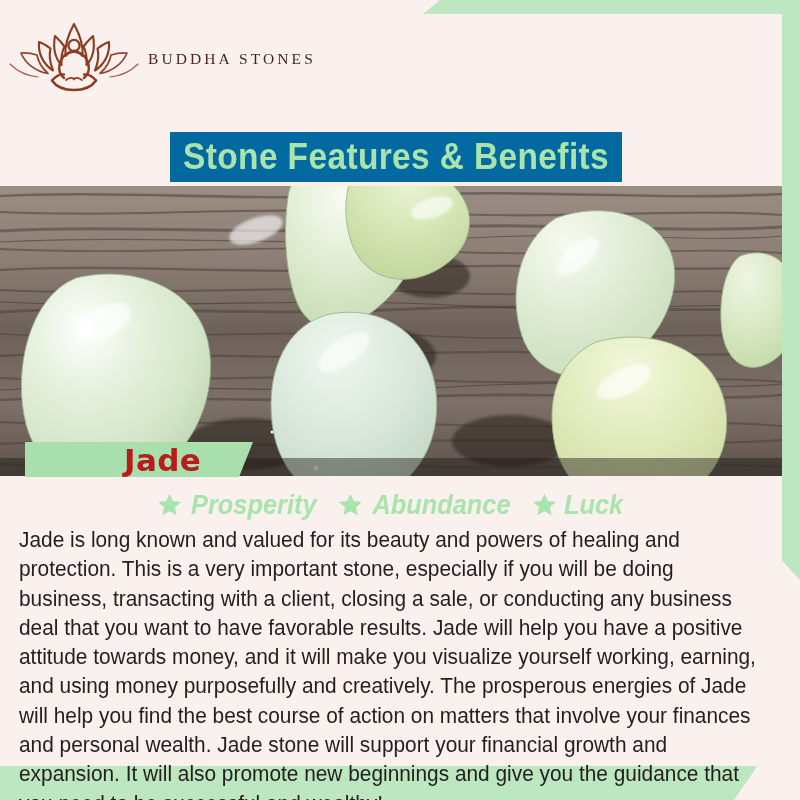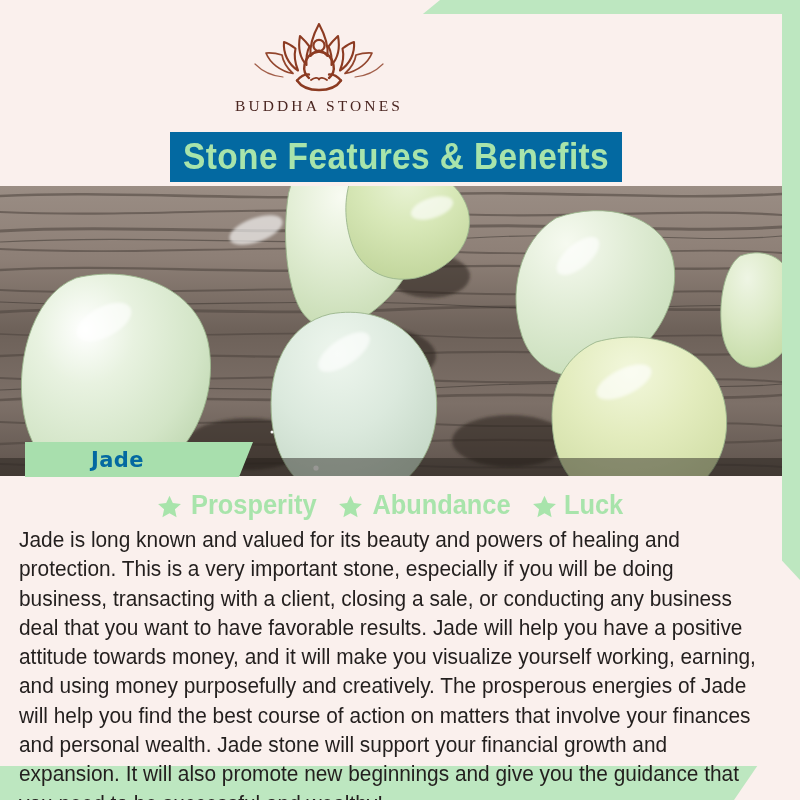--- a/index.html
+++ b/index.html
@@ -52,21 +52,21 @@
   
   #card {
     position:absolute;
     left:0; top:14px; width:782px; height:752px;
     background:#faf0ed;
   }
 
   
   #brand {
     position:absolute; left:0; top:6px; width:638px;
-    display:flex; flex-direction:column; align-items:center;
+    display:flex; flex-direction:row; align-items:center;
   }
   #logo-mark { width:148px; height:74px; display:block; }
   #brand-name {
     margin-top:3px;
     font-family:"Liberation Serif", serif;
     font-size:15.5px; letter-spacing:3.1px;
     color:#4a2520; font-weight:400;
   }
 
   
@@ -98,35 +98,35 @@
 
   
   #stone-name-bar {
     position:absolute; left:25px; top:428px;
     width:228px; height:35px;
     background:#a8dfad;
     clip-path:polygon(0 0, 228px 0, 214px 35px, 0 35px);
     display:flex; align-items:center;
   }
   #stone-name {
-    margin-left:66px;
-    color:#0369a1;
+    margin-left:99px;
+    color:#b91c1c;
     font-family:"DejaVu Sans", sans-serif;
     font-weight:bold;
-    font-size:21px;
+    font-size:31px;
     letter-spacing:0.4px;
   }
 
   
   #keywords {
     position:absolute; left:0; top:478px; width:782px;
     display:flex; align-items:center; justify-content:center;
     gap:0;
   }
-  .keyword-item { display:flex; align-items:flex-end; }
+  .keyword-item { display:flex; align-items:flex-start;font-style:italic; }
   .keyword-item + .keyword-item { margin-left:17px; }
   .star-icon { display:block; width:25px; height:25px; margin-right:5px; }
   .keyword-label {
     font-family:"Liberation Sans Narrow","Liberation Sans", sans-serif;
     font-weight:bold;
     font-size:27px;
     line-height:1;
     color:#a8e4ab;
     transform:scaleX(0.94);
     white-space:nowrap;

